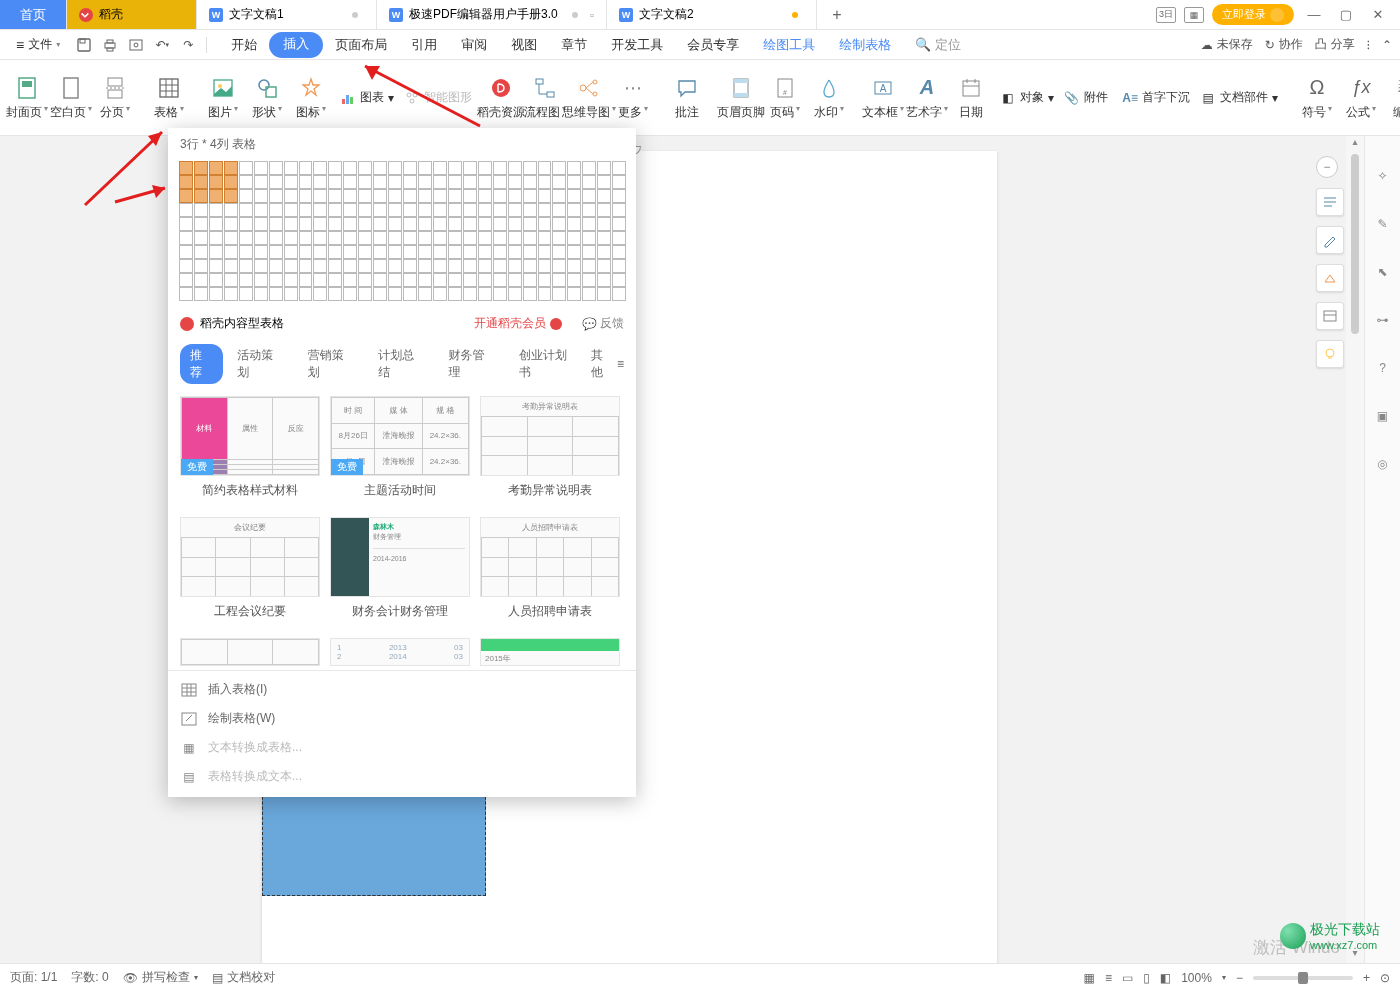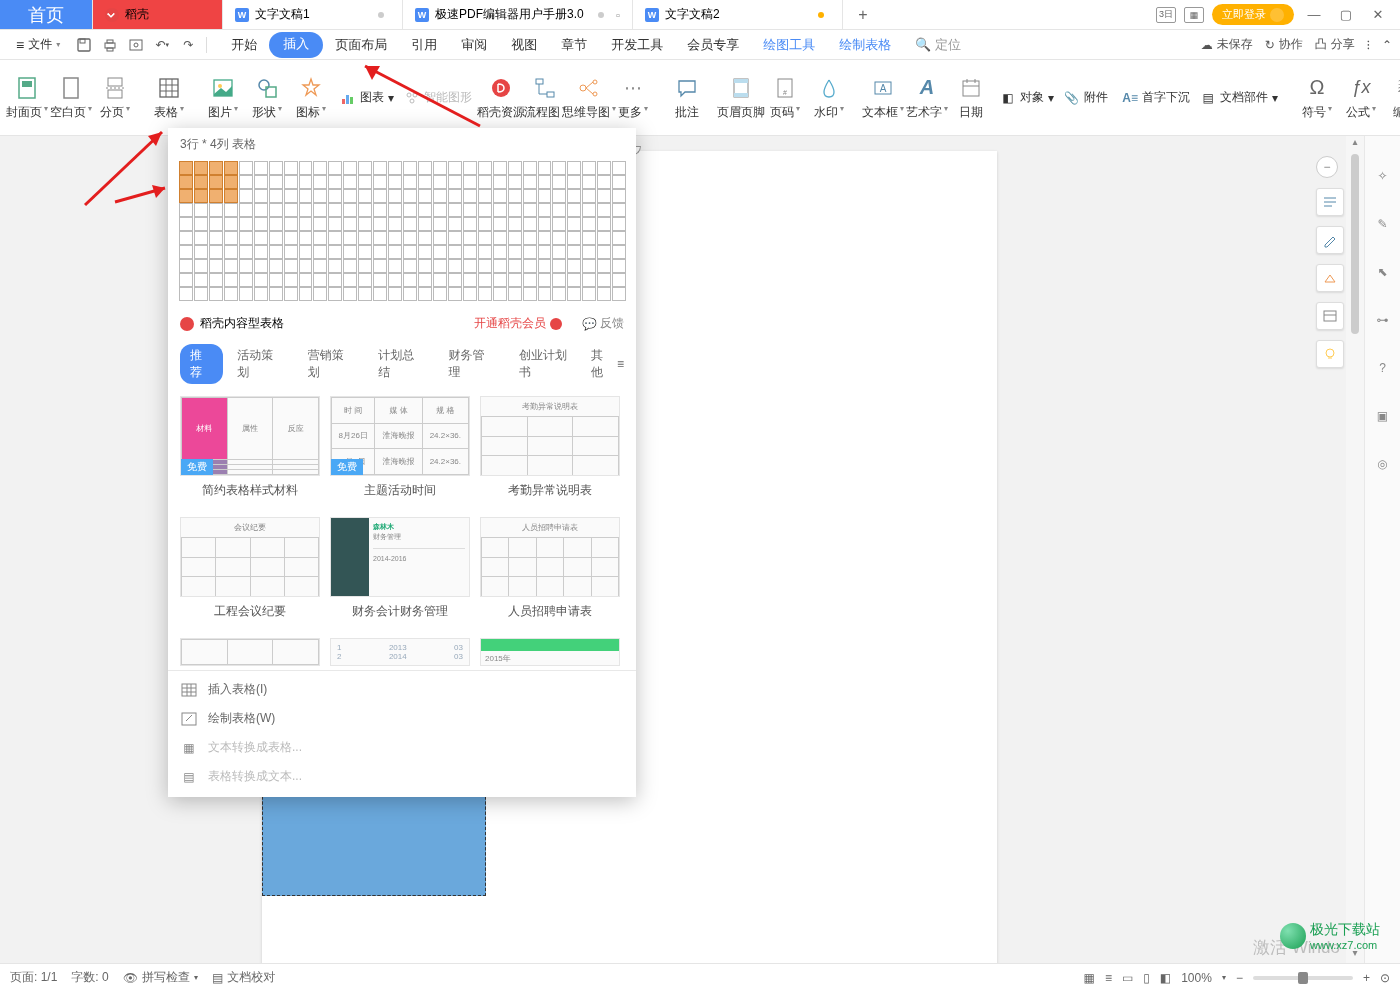--- a/index.html
+++ b/index.html
@@ -1,21 +1,21 @@
 <!DOCTYPE html>
 <html><head>
 <meta charset="utf-8">
 <style>
 * { margin: 0; padding: 0; box-sizing: border-box; font-family: "Microsoft YaHei", sans-serif; }
 body { background: #fff; width: 1400px; height: 991px; overflow: hidden; position: relative; font-size: 12px; }
 
 .topbar { height: 30px; background: #fff; display: flex; align-items: stretch; border-bottom: 1px solid #e5e5e5; }
 .tab { display: flex; align-items: center; padding: 0 12px; gap: 6px; border-right: 1px solid #e5e5e5; min-width: 0; position: relative; cursor: pointer; }
-.tab.home { background: #4a8bf5; color: #fff; padding: 0 28px; font-size: 18px; }
-.tab.dao { background: #ef4444; width: 130px; }
+.tab.home { background: #4a8bf5; color: #fff; padding: 0 20px; font-size: 13px; }
+.tab.dao { background: #eab308; width: 130px; }
 .tab.doc { width: 180px; }
 .tab.active { background: #fff; }
 .tab .doc-ico { width: 14px; height: 14px; background: #4a8bf5; border-radius: 2px; display: inline-flex; align-items: center; justify-content: center; color: #fff; font-size: 9px; font-weight: bold; }
 .tab .dao-ico { width: 14px; height: 14px; background: #e64545; border-radius: 50%; display: inline-block; position: relative; }
 .tab .dao-ico::after { content:""; position:absolute; left:3px; top:3px; width:4px; height:4px; border:2px solid #fff; border-top:0; border-left:0; transform:rotate(45deg); border-radius:1px;}
 .tab .dot { width: 6px; height: 6px; background: #ffb100; border-radius: 50%; margin-left: auto; margin-right:6px; }
 .tab .gray-dot { width: 6px; height: 6px; background: #ccc; border-radius: 50%; margin-left: auto; margin-right:6px;}
 .tab-spacer { flex: 1; }
 .tab-add { width: 40px; display: flex; align-items:center; justify-content:center; color:#666; font-size:16px; cursor:pointer; }
 .top-right { display: flex; align-items: center; gap: 8px; padding: 0 10px; }

